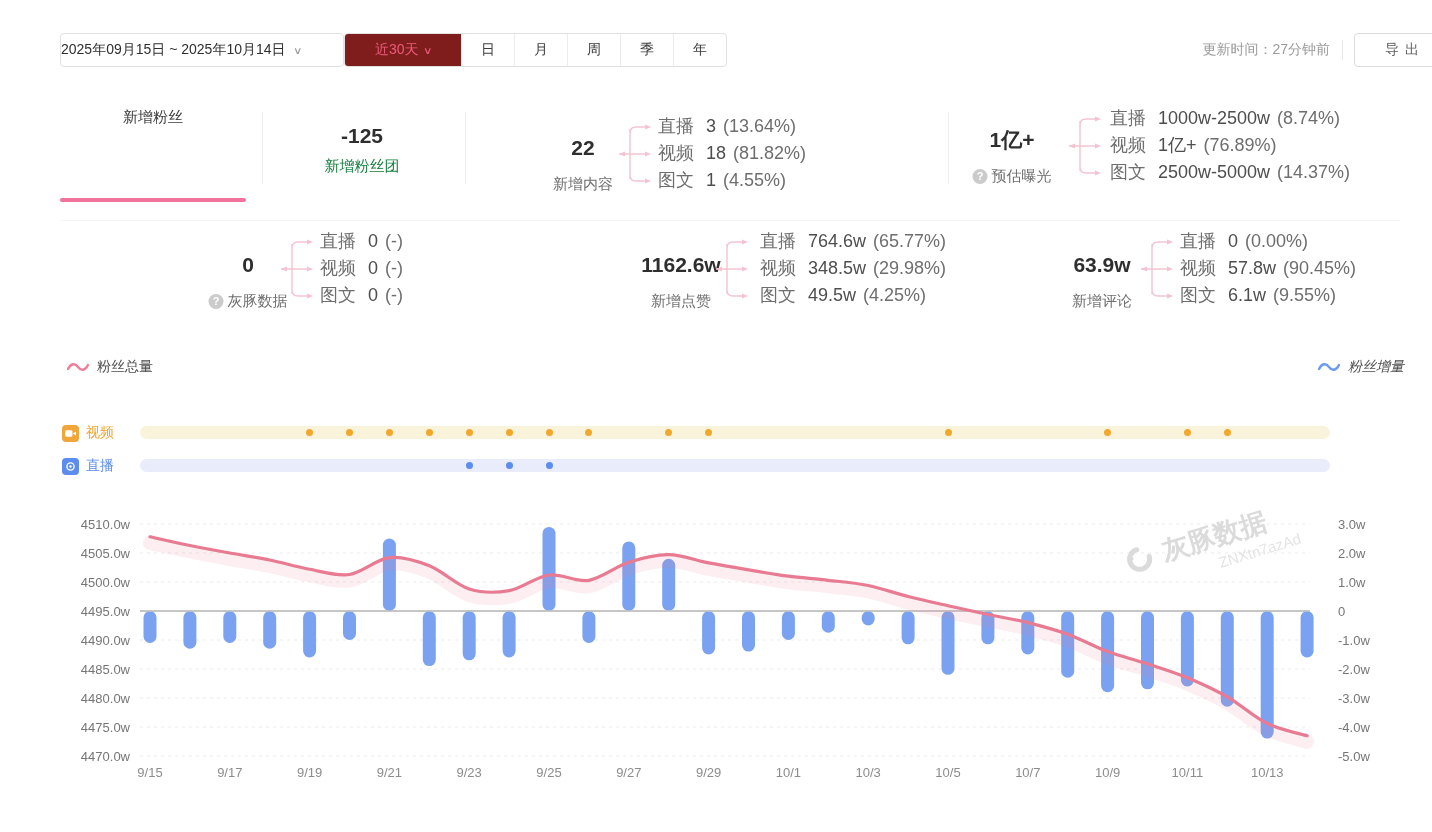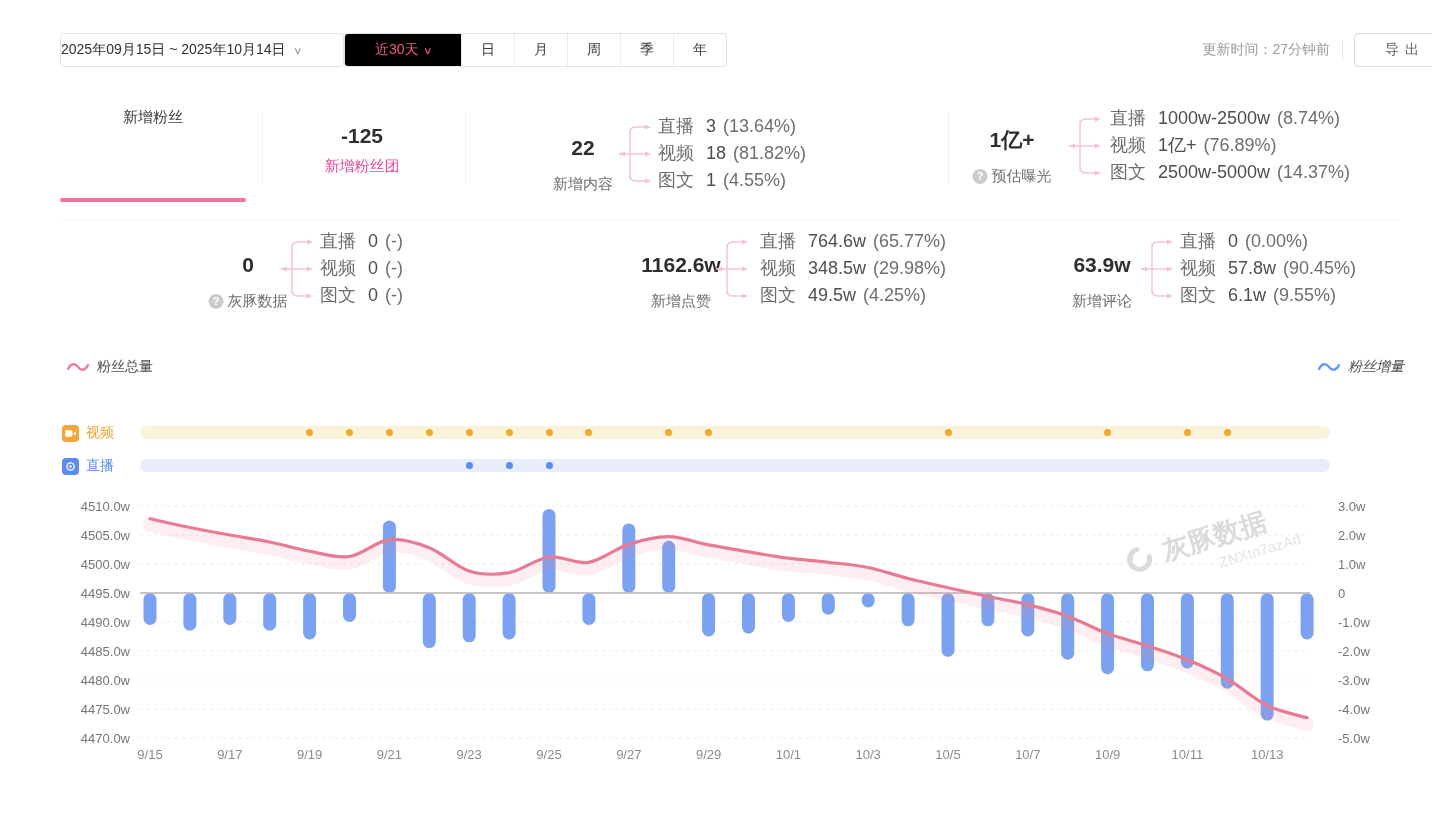--- a/index.html
+++ b/index.html
@@ -7,33 +7,33 @@
   .page{position:relative;width:1432px;height:832px;background:#fff;overflow:hidden;}
 
   
   .datebox{position:absolute;left:60px;top:33px;width:284px;height:34px;border:1px solid #e2e2e2;border-radius:4px;
     display:flex;align-items:center;gap:8px;font-size:14px;color:#2f2f2f;box-sizing:border-box;cursor:pointer;}
   .chev{font-size:10px;color:#9b9b9b;transform:scaleX(1.3);}
   .segmented{position:absolute;left:344px;top:33px;height:34px;border:1px solid #e2e2e2;border-radius:4px;
     display:flex;align-items:stretch;box-sizing:border-box;overflow:hidden;}
   .seg{display:flex;align-items:center;justify-content:center;font-size:14px;color:#3c3c3c;width:52px;
     border-left:1px solid #ececec;cursor:pointer;}
-  .seg-quick{width:116px;border-left:none;background:#000000;color:#ee5a7d;gap:5px;}
+  .seg-quick{width:116px;border-left:none;background:#7f1d1d;color:#ee5a7d;gap:5px;}
   .seg-quick .chev{color:#ee5a7d;}
   .updated{position:absolute;left:1130px;top:33px;width:200px;height:34px;display:flex;align-items:center;justify-content:flex-end;
     font-size:14px;color:#9a9a9a;}
   .tool-divider{position:absolute;left:1342px;top:40px;width:1px;height:20px;background:#e8e8e8;}
   .export-btn{position:absolute;left:1354px;top:33px;width:96px;height:34px;border:1px solid #dcdcdc;border-radius:4px;
     display:flex;align-items:center;justify-content:center;font-size:14px;color:#5f5f5f;letter-spacing:6px;box-sizing:border-box;
     padding-left:6px;cursor:pointer;background:#fff;}
 
   
   .stat-card{position:absolute;text-align:center;cursor:pointer;}
   .stat-num{font-size:21px;font-weight:bold;color:#2e2e2e;line-height:26px;}
-  .stat-cap{font-size:15px;color:#ec4899;line-height:22px;margin-top:6px;display:flex;align-items:center;justify-content:center;gap:4px;}
+  .stat-cap{font-size:15px;color:#15803d;line-height:22px;margin-top:6px;display:flex;align-items:center;justify-content:center;gap:4px;}
   .stat-cap.dark{color:#3a3a3a;}
   .active-underline{position:absolute;left:0;top:98px;width:100%;height:4px;border-radius:2px;background:#f2729b;}
   .vsep{position:absolute;top:112px;width:1px;height:72px;background:#efefef;}
   .hsep{position:absolute;left:60px;top:220px;width:1340px;height:1px;background:#f6f6f6;}
 
   .sg{position:absolute;}
   .sg .main{position:absolute;transform:translateX(-50%);text-align:center;white-space:nowrap;cursor:pointer;}
   .sg .main .stat-num{margin:12px;}
   .sg .main .stat-cap{margin-top:4px;color:#6f6f6f;}
   .sg .connector{position:absolute;}
@@ -55,21 +55,21 @@
   .track-label.video{top:424px;color:#f0a32c;}
   .track-label.live{top:457px;color:#5b8cee;}
   .track{position:absolute;left:140px;width:1190px;height:13px;border-radius:7px;}
   .track.video{top:426px;background:#faf3dc;}
   .track.live{top:459px;background:#e9edfb;}
   .dot{position:absolute;top:3px;width:7px;height:7px;border-radius:50%;}
   .dot-video{background:#f0a82d;}
   .dot-live{background:#5b8cee;}
 
   
-  .chart-wrap{position:absolute;left:0;top:487px;width:1432px;height:300px;text-decoration:underline;}
+  .chart-wrap{position:absolute;left:0;top:505px;width:1432px;height:300px;text-decoration:underline;}
   .chart-wrap svg{display:block;}
   text.tick{font-size:13px;fill:#767676;font-family:"Liberation Sans","DejaVu Sans",sans-serif;}
   text.xtick{font-size:13px;fill:#8c8c8c;font-family:"Liberation Sans","DejaVu Sans",sans-serif;}
 
   
   .watermark{position:absolute;left:1122px;top:520px;transform:rotate(-17deg);pointer-events:none;}
   .wm-brand{display:flex;align-items:center;gap:7px;font-size:27px;font-weight:bold;color:#dbdbdb;}
   .wm-code{font-size:15px;color:#e4e4e4;margin:0 0 0 92px;}
 </style>
 </head>

